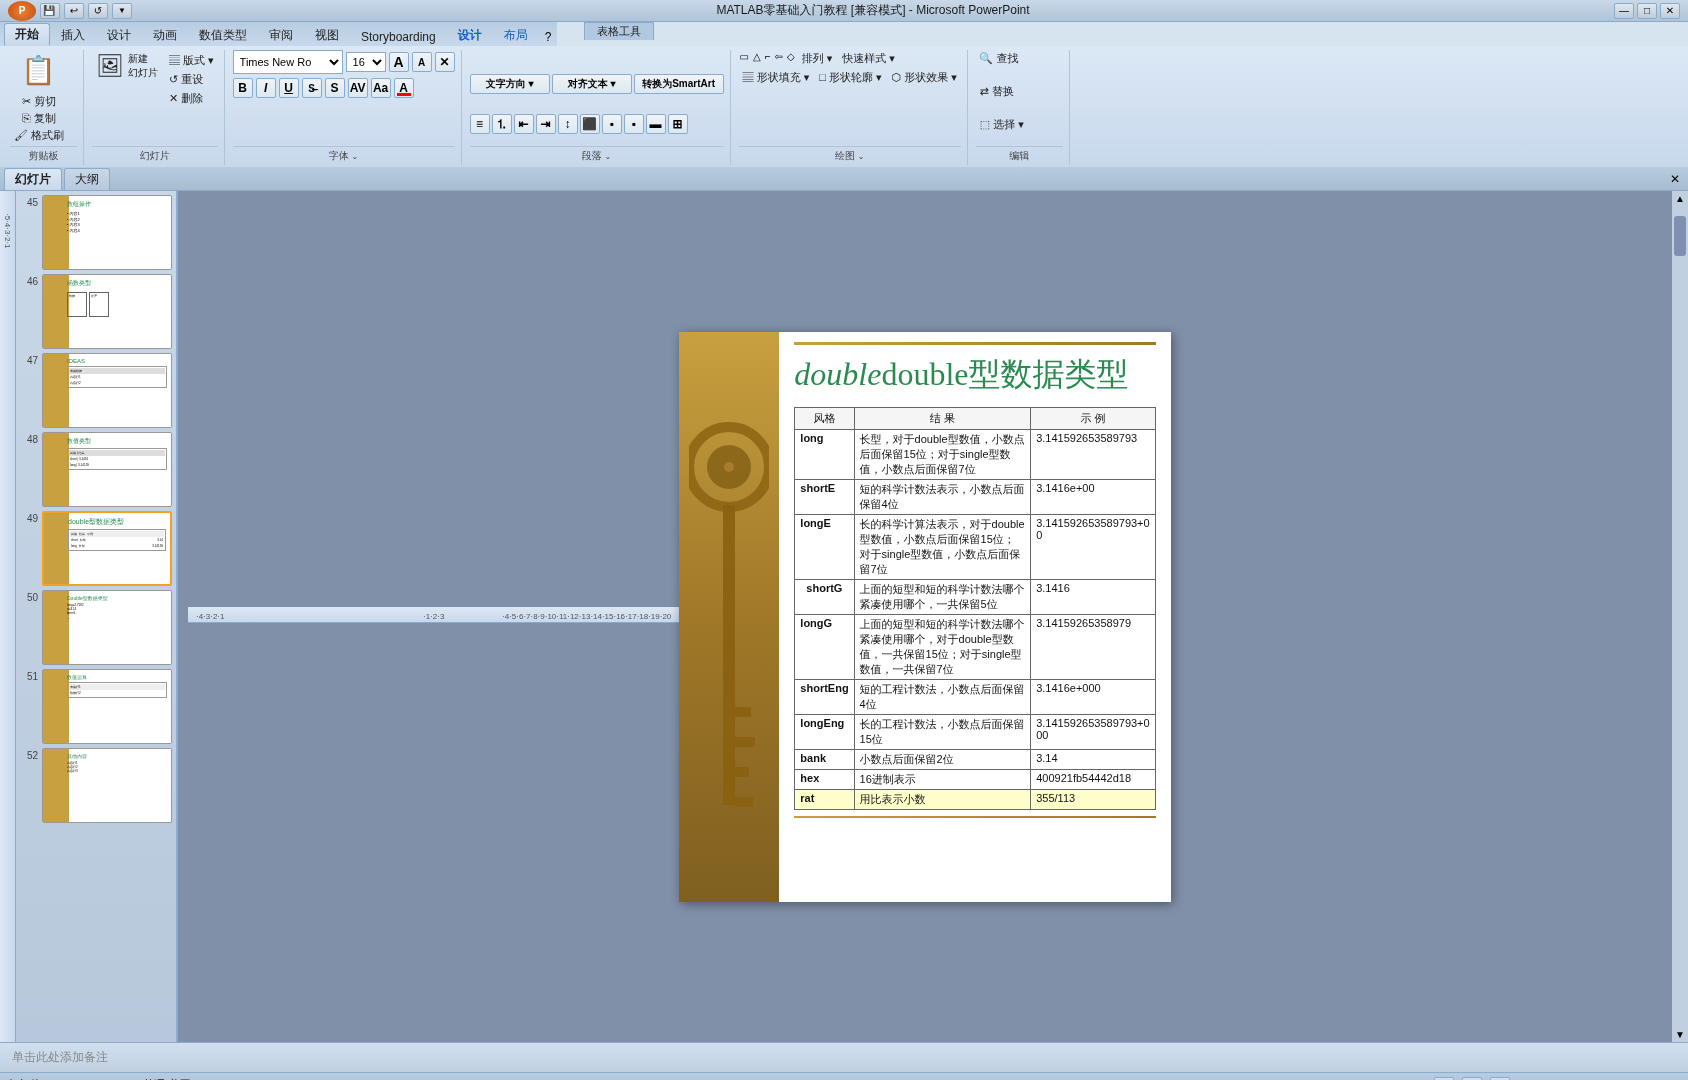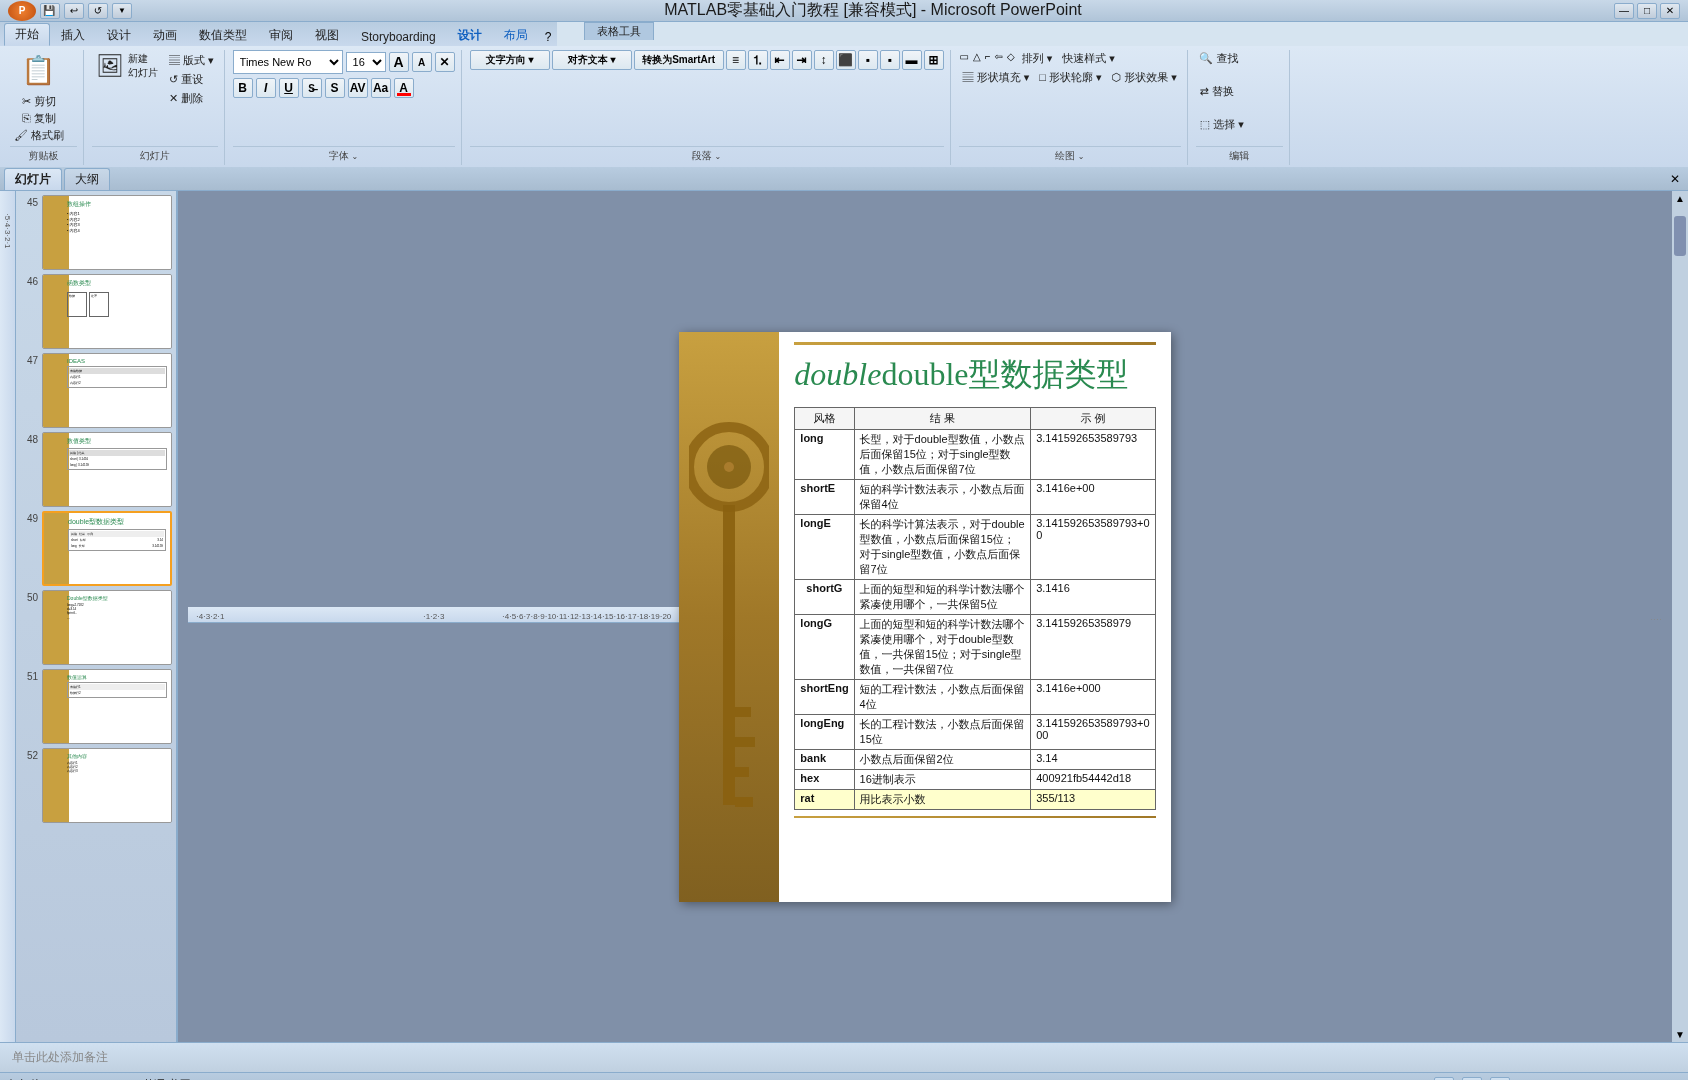--- a/index.html
+++ b/index.html
@@ -16,21 +16,21 @@
     #title-bar {
       height: 22px;
       background: linear-gradient(to bottom, #c8d8e8, #b0c4d8);
       display: flex;
       align-items: center;
       justify-content: space-between;
       padding: 0 8px;
       border-bottom: 1px solid #8aaccc;
     }
     #title-bar .title-text {
-      font-size: 16px;
+      font-size: 12px;
       color: #1a1a1a;
       flex: 1;
       text-align: center;
     }
     #title-bar .win-btn {
       width: 20px; height: 16px;
       background: linear-gradient(to bottom, #e0e8f0, #c0ccda);
       border: 1px solid #8aaccc;
       border-radius: 2px;
       font-size: 10px;
@@ -51,21 +51,21 @@
       color: #222;
       border-radius: 3px 3px 0 0;
       border: 1px solid transparent;
       border-bottom: none;
       background: transparent;
     }
     .ribbon-tab.active {
       background: linear-gradient(to bottom, #dce8f5, #c8d8ec);
       border-color: #8aaccc;
       border-bottom: 1px solid #c8d8ec;
-      font-weight: normal;
+      font-weight: bold;
     }
 
     #ribbon-body {
       display: flex;
       padding: 4px 4px 2px 4px;
       gap: 2px;
       background: linear-gradient(to bottom, #dce8f5, #c8d8ec);
       min-height: 92px;
       position: relative;
     }
@@ -526,21 +526,21 @@
         <div class="font-format-btn">S</div>
         <div class="font-format-btn">AV</div>
         <div class="font-format-btn">Aa</div>
         <div class="font-format-btn" style="position:relative;">A<div style="position:absolute;bottom:1px;left:2px;right:2px;height:3px;background:red;"></div></div>
       </div>
     </div>
     <div class="ribbon-group-label">字体 <span style="font-size:8px;">⌄</span></div>
   </div>
 
   <div class="ribbon-group" style="min-width:180px;">
-    <div class="ribbon-group-inner" style="flex-direction:row;gap:2px;">
+    <div class="ribbon-group-inner" style="flex-direction:column;gap:18px;margin-top:24px;">
       <div class="font-row" style="gap:2px;">
         <div class="font-format-btn" style="width:80px;font-size:10px;">文字方向 ▾</div>
         <div class="font-format-btn" style="width:80px;font-size:10px;">对齐文本 ▾</div>
         <div class="font-format-btn" style="width:90px;font-size:10px;">转换为SmartArt</div>
       </div>
       <div class="font-row" style="gap:2px;">
         <div class="font-format-btn">≡</div>
         <div class="font-format-btn">⒈</div>
         <div class="font-format-btn">⇤</div>
         <div class="font-format-btn">⇥</div>

